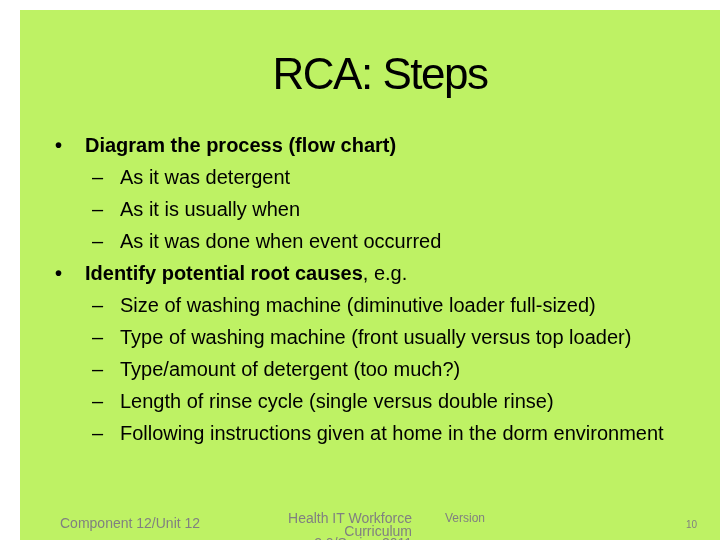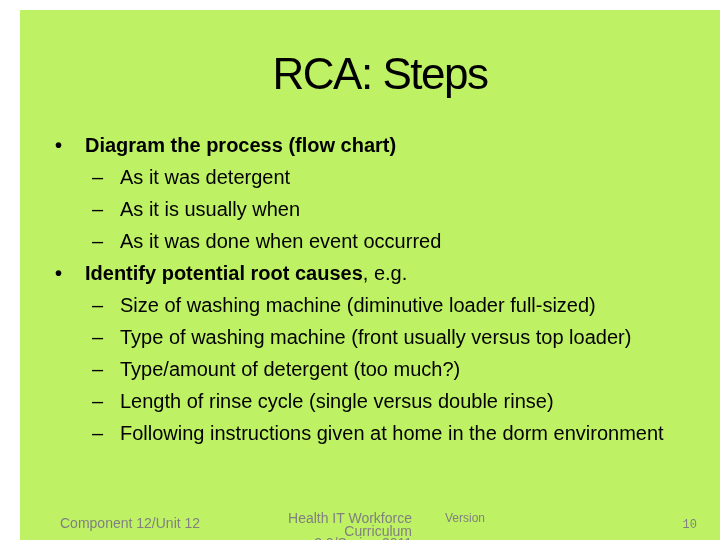--- a/index.html
+++ b/index.html
@@ -89,24 +89,23 @@
     left: 425px;
     top: 502px;
     font-size: 12px;
     line-height: 12px;
     color: #808080;
   }
   .footer-page {
     position: absolute;
     right: 43px;
     top: 509px;
-    font-size: 12px;
+    font-size: 10px;
     line-height: 12px;
     color: #808080;
-    font-family: Liberation Mono, monospace;
   }
 </style>
 </head>
 <body>
 
 <div class="slide">
 
   <h1 class="title">RCA: Steps</h1>
 
   <div class="content">

